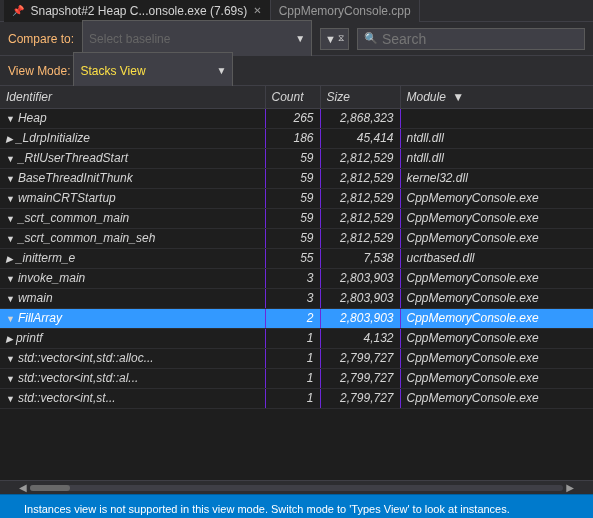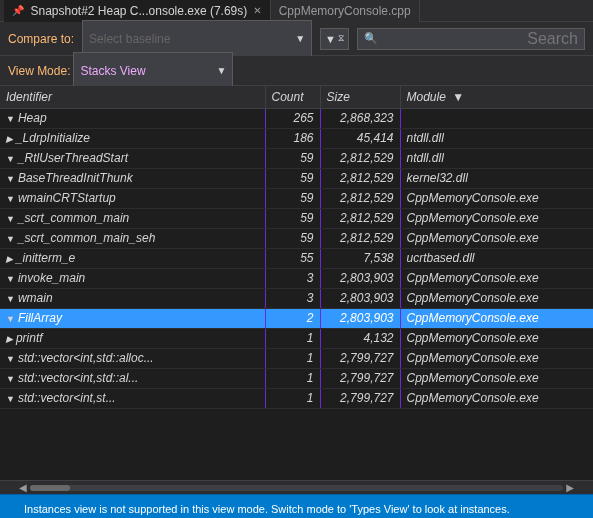--- a/index.html
+++ b/index.html
@@ -96,23 +96,22 @@
       border: 1px solid #5a5a5a;
       height: 22px;
       padding: 0 6px;
       flex: 1;
     }
     .search-box input {
       background: transparent;
       border: none;
       outline: none;
       color: #e5e5e5;
-      font-size: 16px;
+      font-size: 14px;
       width: 100%;
-      text-align: right;
     }
     .search-icon {
       color: #999;
       font-size: 11px;
       margin-right: 4px;
     }
 
     
     .viewmode-bar {
       display: flex;
@@ -263,21 +262,21 @@
     </div>
     <div class="search-box">
       <span class="search-icon">🔍</span>
       <input type="text" placeholder="Search" style="">
     </div>
   </div>
 
   <div class="viewmode-bar">
     <span class="toolbar-label">View Mode:</span>
     <div class="dropdown viewmode-dropdown">
-      <span style="flex:1;color:#f0abfc;">Stacks View</span>
+      <span style="flex:1;color:#fde047;">Stacks View</span>
       <span class="dropdown-arrow">▼</span>
     </div>
   </div>
 
   <div class="table-wrapper">
     <table class="data-table">
       <colgroup>
         <col class="col-identifier">
         <col class="col-count">
         <col class="col-size">

